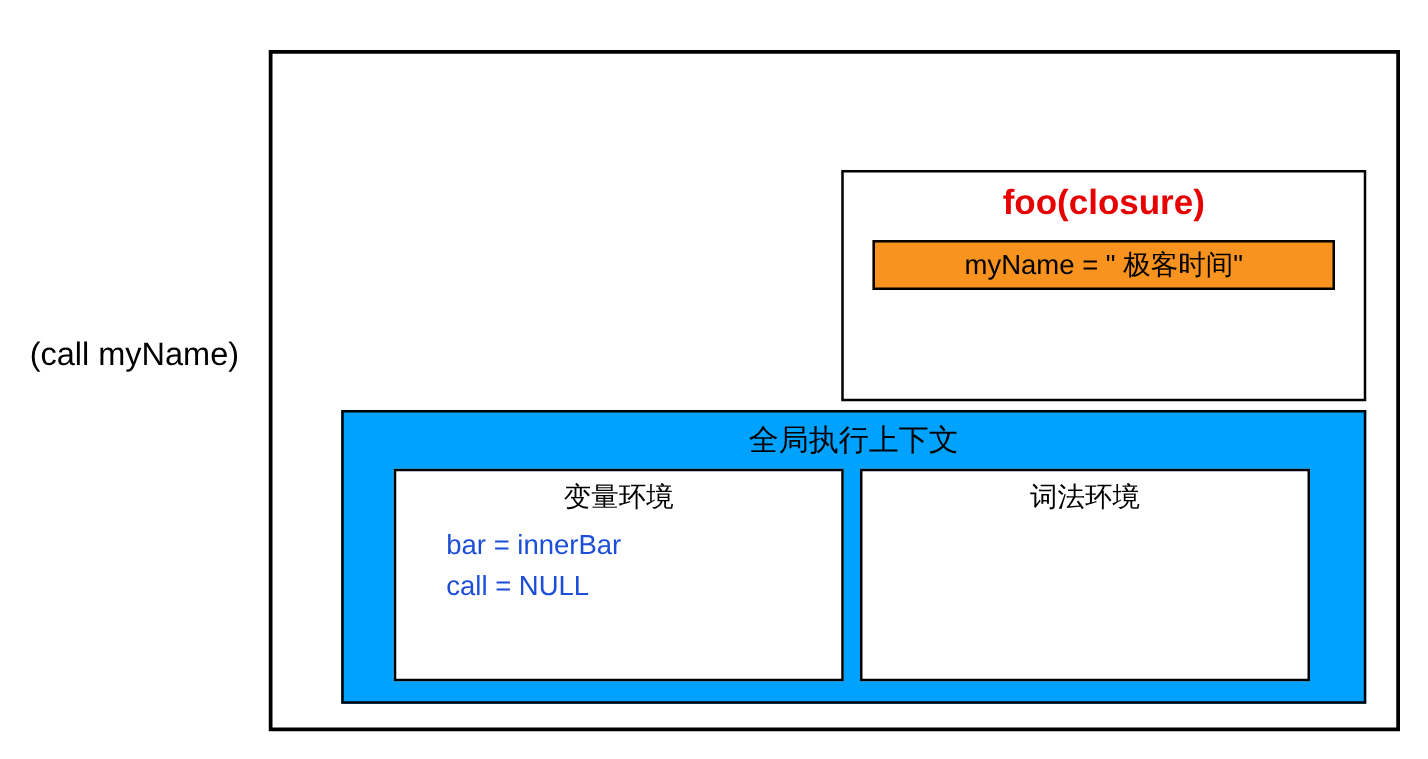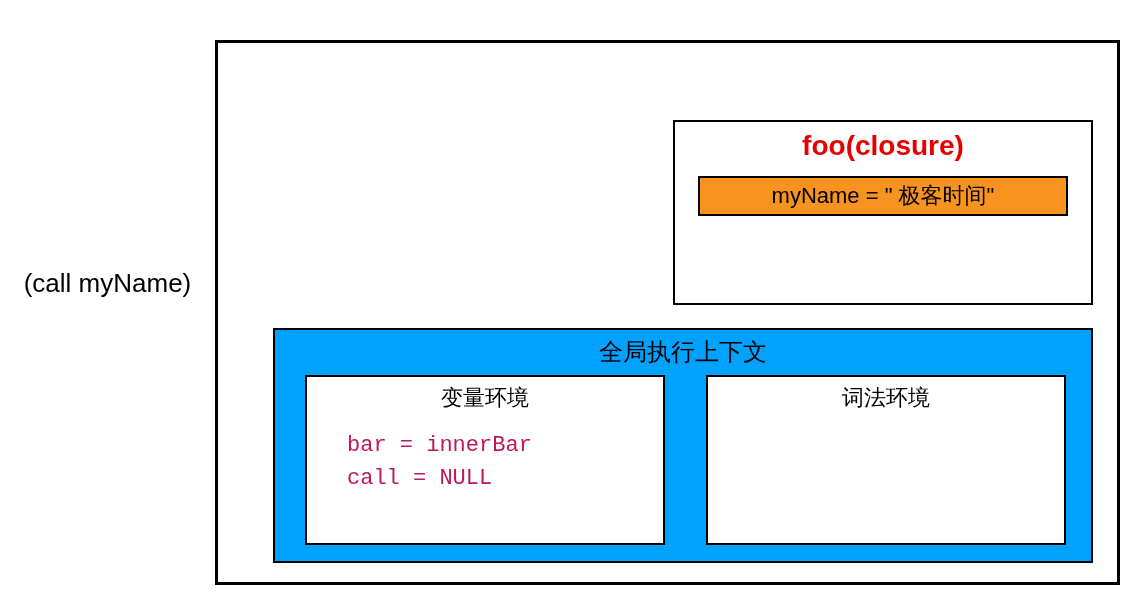--- a/index.html
+++ b/index.html
@@ -20,21 +20,21 @@
     position: absolute;
     left: 215px; top: 40px;
     width: 905px; height: 545px;
     border: 3px solid #000;
     background: #fff;
   }
 
   
   .closure-box {
     position: absolute;
-    left: 455px; top: 77px;
+    left: 455px; top: 93px;
     width: 420px; height: 185px;
     border: 2px solid #000;
     background: #fff;
   }
   .closure-title {
     text-align: center;
     font-size: 28px;
     font-weight: bold;
     color: #e60000;
     margin-top: 8px;
@@ -50,50 +50,49 @@
     color: #000;
   }
 
   
   .global-ctx {
     position: absolute;
     left: 55px; top: 285px;
     width: 820px; height: 235px;
     background: #00a2ff;
     border: 2px solid #000;
-    font-family: Liberation Mono, monospace;
   }
   .global-title {
     text-align: center;
     font-size: 24px;
     color: #000;
     margin-top: 6px;
   }
 
   .env-box {
     position: absolute;
     top: 45px;
     width: 360px; height: 170px;
     border: 2px solid #000;
     background: #fff;
     padding-top: 6px;
   }
-  .env-left { left: 30px; }
-  .env-right { left: 431px; }
+  .env-left { left: 40px; }
+  .env-right { left: 413px; }
   .env-title {
     text-align: center;
     font-size: 22px;
     color: #000;
   }
   .env-content {
-    margin-top: 16px;
+    margin-top: 6px;
     margin-left: 40px;
     font-size: 22px;
     line-height: 1.5;
-    color: #be185d;
+    color: #1d4ed8;
   }
 </style>
 </head>
 <body>
 <div class="canvas">
 
   <div class="label-left">
     <div>(call myName)</div>
   </div>
 

